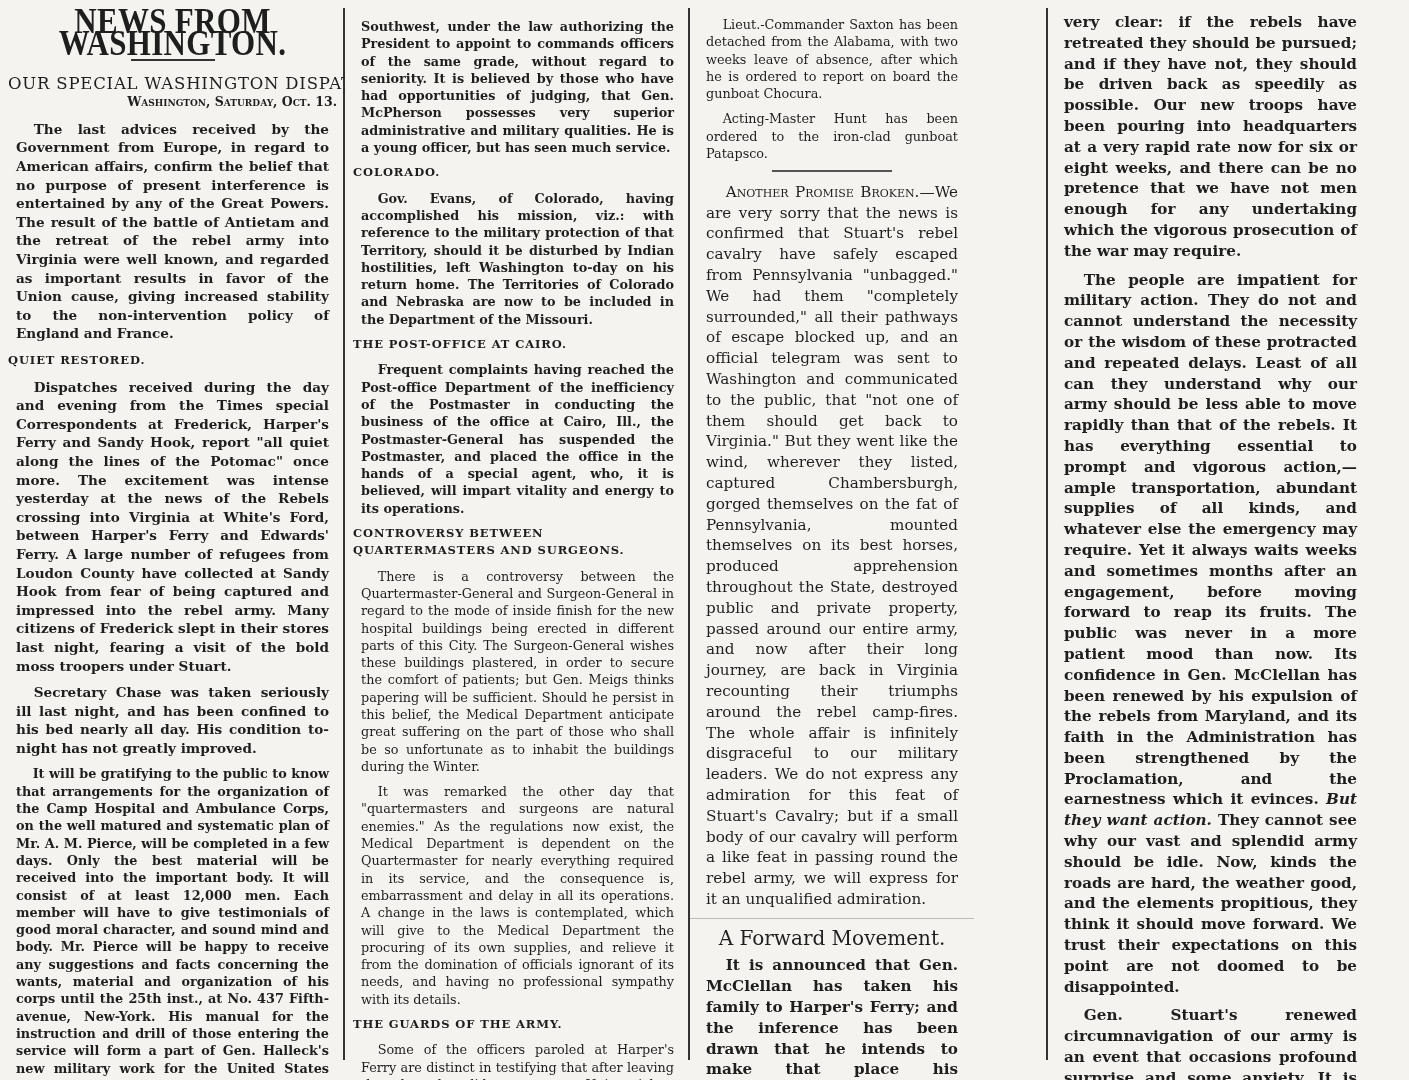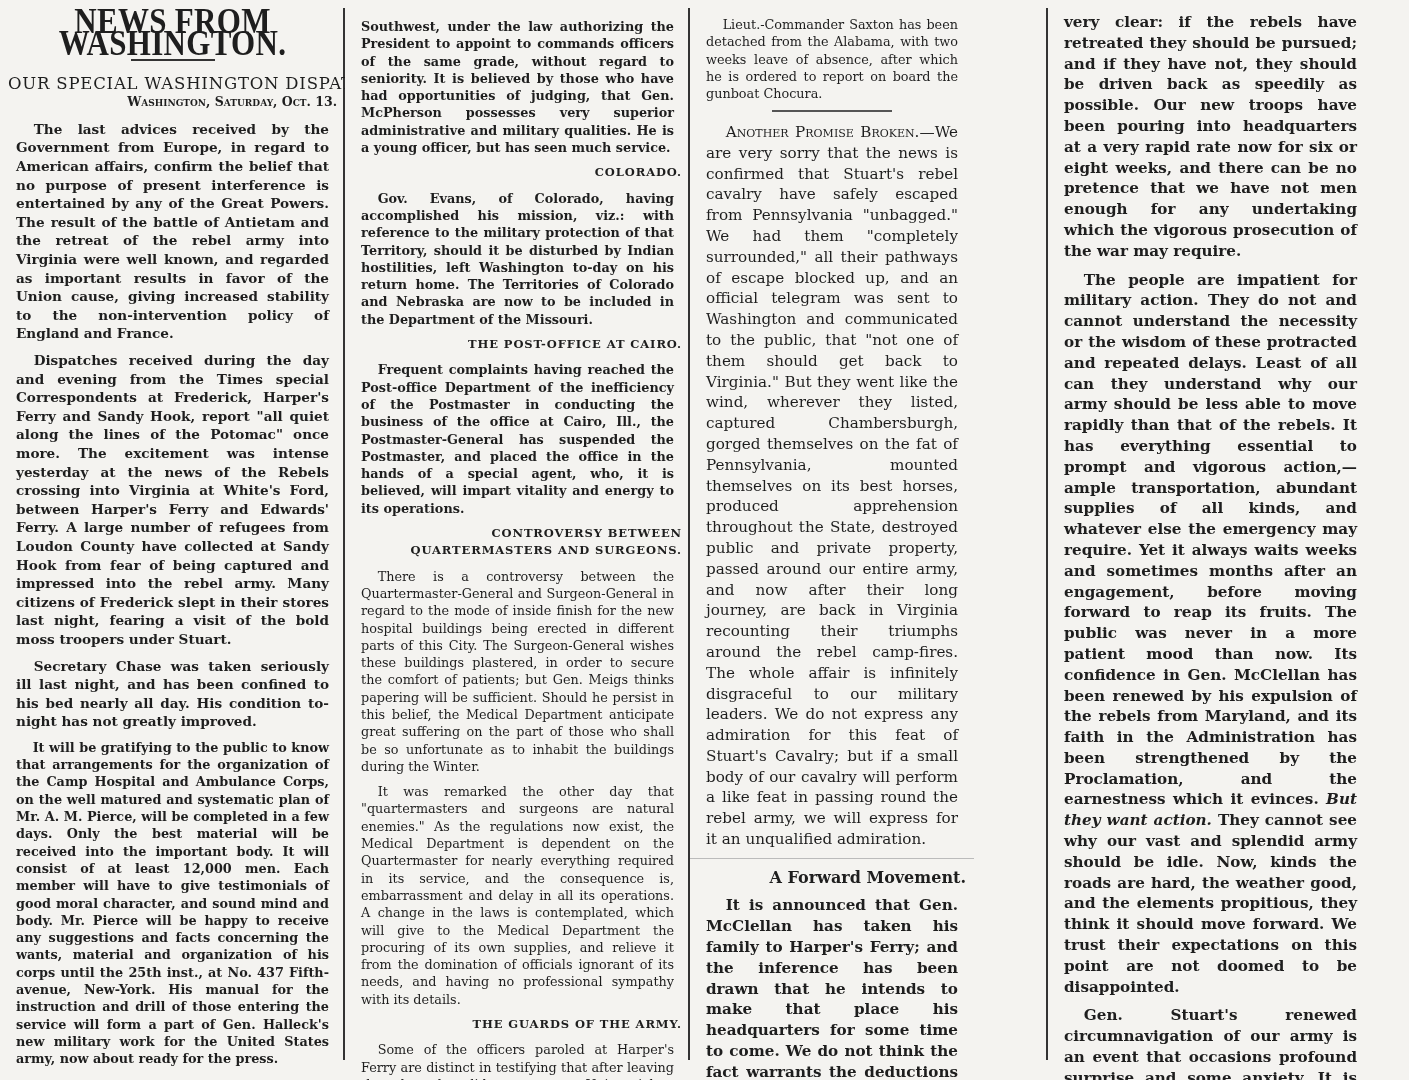--- a/index.html
+++ b/index.html
@@ -24,46 +24,47 @@
   #col4 .p, #col3 .big { font-size: 15.2px; line-height: 20.8px; }
   .rule-v { position: absolute; top: 8px; bottom: 20px; width: 1.5px; background: #333; }
   .masthead {
     font-family: "Liberation Serif", "DejaVu Serif", serif;
     font-size: 31px; font-weight: bold; text-align: center;
     letter-spacing: 0.3px; margin: 14px 0 8px 0; transform: scaleY(1.15);
   }
   .short-rule { width: 84px; height: 1.5px; background: #333; margin: 0 auto 14px auto; }
   .dispatch-head { font-size: 16.5px; text-align: left; letter-spacing: 0.8px; margin-top: 6px; white-space: nowrap; }
   .dateline { text-align: right; font-size: 12.5px; font-variant: small-caps; font-weight: bold; margin: 0 0 2px 0; }
-  .sub { text-align: right; font-size: 11.5px; font-weight: bold; letter-spacing: 0.9px; text-transform: uppercase; margin: 3px 0 1px 0; }
+  .sub { text-align: left; font-size: 11.5px; font-weight: bold; letter-spacing: 0.9px; text-transform: uppercase; margin: 3px 0 1px 0; }
   .p { margin: 8px; text-indent: 1.3em; }
   .p.bold { font-weight: bold; }
   .sc { font-variant: small-caps; }
   .it { font-style: italic; }
   .small { font-size: 12.8px; line-height: 17.3px; }
   .hdiv { height: 1.5px; background: #555; width: 120px; margin: 8px auto 10px auto; }
   .box-rule { border-top: 1px solid #bbb; margin: 8px -8px 0 -8px; }
-  .fwd-head { text-align: right; font-weight: bold; font-size: 16px; margin: 10px 0 2px 0; }
+  .fwd-head { text-align: center; font-weight: normal; font-size: 20px; margin: 10px 0 2px 0; }
 </style>
 </head>
 <body>
 
 <div class="page">
 
   <div class="rule-v" style="left:343px"></div>
   <div class="rule-v" style="left:688px"></div>
   <div class="rule-v" style="left:1046px"></div>
 
   <div class="col" id="col1">
     <div class="masthead">NEWS FROM WASHINGTON.</div>
     <div class="short-rule"></div>
     <div class="dispatch-head">OUR SPECIAL WASHINGTON DISPATCHES.</div>
     <div class="dateline">Washington, Saturday, Oct. 13.</div>
     <p class="p bold">The last advices received by the Government from Europe, in regard to American affairs, confirm the belief that no purpose of present interference is entertained by any of the Great Powers. The result of the battle of Antietam and the retreat of the rebel army into Virginia were well known, and regarded as important results in favor of the Union cause, giving increased stability to the non-intervention policy of England and France.</p>
 
+    <div class="sub">QUIET RESTORED.</div>
     <p class="p bold">Dispatches received during the day and evening from the Times special Correspondents at Frederick, Harper's Ferry and Sandy Hook, report "all quiet along the lines of the Potomac" once more. The excitement was intense yesterday at the news of the Rebels crossing into Virginia at White's Ford, between Harper's Ferry and Edwards' Ferry. A large number of refugees from Loudon County have collected at Sandy Hook from fear of being captured and impressed into the rebel army. Many citizens of Frederick slept in their stores last night, fearing a visit of the bold moss troopers under Stuart.</p>
 
     <p class="p bold">Secretary Chase was taken seriously ill last night, and has been confined to his bed nearly all day. His condition to-night has not greatly improved.</p>
 
     <p class="p bold small">It will be gratifying to the public to know that arrangements for the organization of the Camp Hospital and Ambulance Corps, on the well matured and systematic plan of Mr. A. M. Pierce, will be completed in a few days. Only the best material will be received into the important body. It will consist of at least 12,000 men. Each member will have to give testimonials of good moral character, and sound mind and body. Mr. Pierce will be happy to receive any suggestions and facts concerning the wants, material and organization of his corps until the 25th inst., at No. 437 Fifth-avenue, New-York. His manual for the instruction and drill of those entering the service will form a part of Gen. Halleck's new military work for the United States army, now about ready for the press.</p>
 
   </div>
 
   <div class="col small" id="col2" style="padding-top:10px">
     <p class="p bold small" style="text-indent:0">Southwest, under the law authorizing the President to appoint to commands officers of the same grade, without regard to seniority. It is believed by those who have had opportunities of judging, that Gen. McPherson possesses very superior administrative and military qualities. He is a young officer, but has seen much service.</p>
@@ -78,20 +79,21 @@
     <p class="p small">There is a controversy between the Quartermaster-General and Surgeon-General in regard to the mode of inside finish for the new hospital buildings being erected in different parts of this City. The Surgeon-General wishes these buildings plastered, in order to secure the comfort of patients; but Gen. Meigs thinks papering will be sufficient. Should he persist in this belief, the Medical Department anticipate great suffering on the part of those who shall be so unfortunate as to inhabit the buildings during the Winter.</p>
     <p class="p small">It was remarked the other day that "quartermasters and surgeons are natural enemies." As the regulations now exist, the Medical Department is dependent on the Quartermaster for nearly everything required in its service, and the consequence is, embarrassment and delay in all its operations. A change in the laws is contemplated, which will give to the Medical Department the procuring of its own supplies, and relieve it from the domination of officials ignorant of its needs, and having no professional sympathy with its details.</p>
 
     <div class="sub">THE GUARDS OF THE ARMY.</div>
     <p class="p small">Some of the officers paroled at Harper's Ferry are distinct in testifying that after leaving that place they did not meet one Union picket, and were not challenged by a Union sentry on their way to Frederick. This speaks ill for the grand guard system of our army. It is no wonder that straggling should practically reduce our force fifty per cent. from that shown in the field returns, and believed to be present for duty.</p>
 
   </div>
 
   <div class="col" id="col3" style="padding-top:8px">
     <p class="p small">Lieut.-Commander Saxton has been detached from the Alabama, with two weeks leave of absence, after which he is ordered to report on board the gunboat Chocura.</p>
+    <p class="p small">Acting-Master Hunt has been ordered to the iron-clad gunboat Patapsco.</p>
     <div class="hdiv"></div>
 
     <p class="p big">
       <span class="sc">Another Promise Broken.</span><span>—We are very sorry that the news is confirmed that Stuart's rebel cavalry have safely escaped from Pennsylvania "unbagged." We had them "completely surrounded," all their pathways of escape blocked up, and an official telegram was sent to Washington and communicated to the public, that "not one of them should get back to Virginia." But they went like the wind, wherever they listed, captured Chambersburgh, gorged themselves on the fat of Pennsylvania, mounted themselves on its best horses, produced apprehension throughout the State, destroyed public and private property, passed around our entire army, and now after their long journey, are back in Virginia recounting their triumphs around the rebel camp-fires. The whole affair is infinitely disgraceful to our military leaders. We do not express any admiration for this feat of Stuart's Cavalry; but if a small body of our cavalry will perform a like feat in passing round the rebel army, we will express for it an unqualified admiration.</span>
     </p>
 
     <div class="box-rule"></div>
     <div class="fwd-head">A Forward Movement.</div>
     <p class="p big bold">It is announced that Gen. McClellan has taken his family to Harper's Ferry; and the inference has been drawn that he intends to make that place his headquarters for some time to come. We do not think the fact warrants the deductions drawn from it. If his family were to remain at Harper's Ferry, it might indicate a purpose on his part to remain there also. But a mere visit to the General's headquarters would have no such significance. Indeed, it might mean exactly the opposite, and be a symptom of movement rather than rest.</p>
     <p class="p big bold">We have some reason to believe that it does mean this, and that Gen. McClellan's army will very soon cross the Potomac and push forward into Virginia in pursuit of the rebels. We presume it is not needed any longer for the protection of Maryland, and even if it is, that protection can best be rendered away from the borders of the State. One thing is</p>

